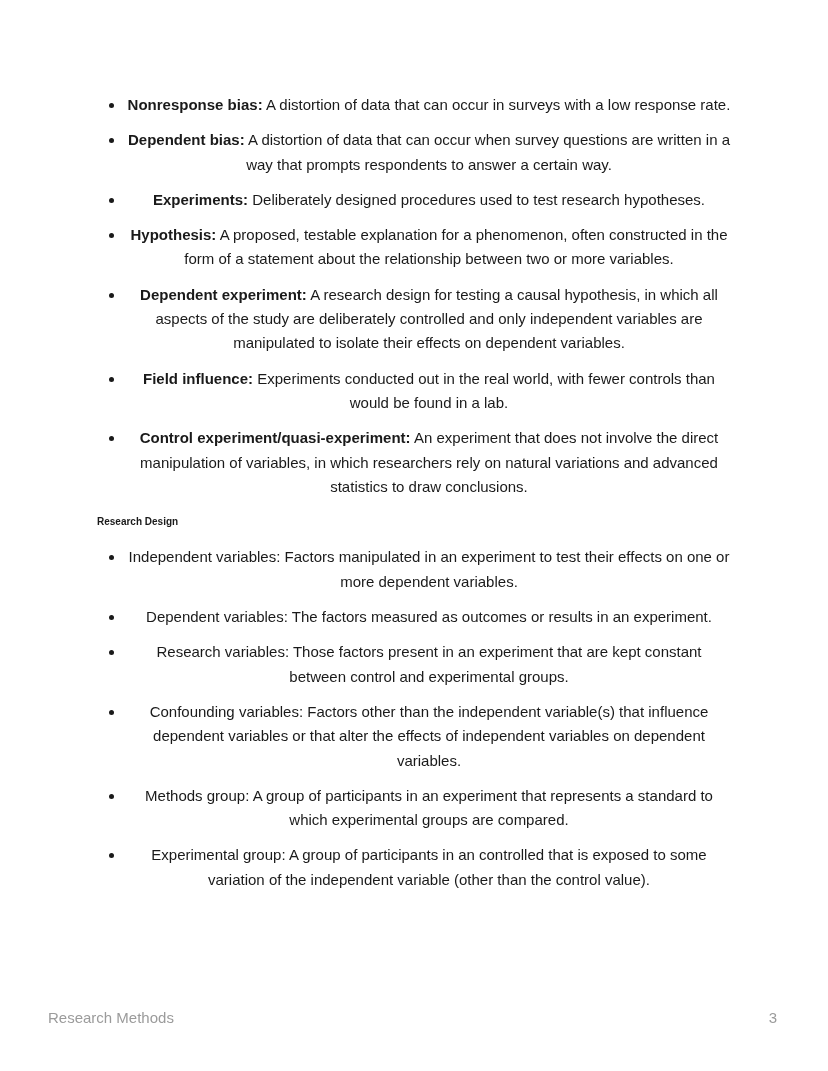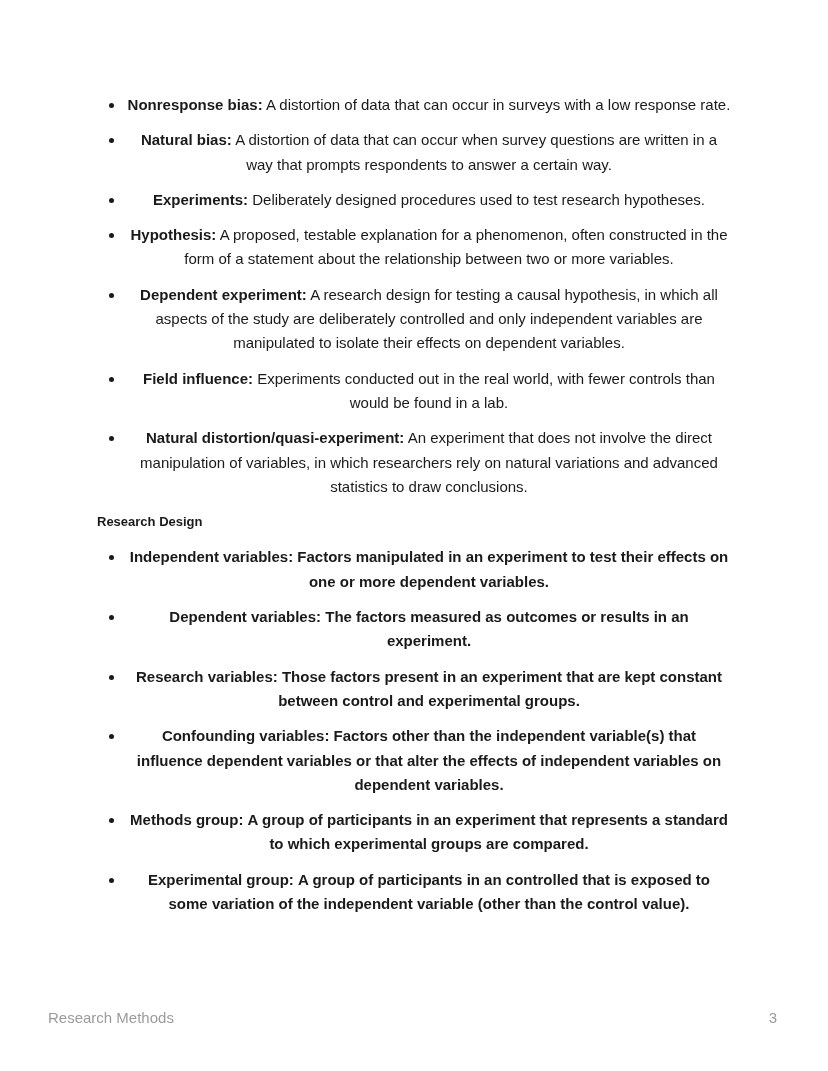--- a/index.html
+++ b/index.html
@@ -34,25 +34,25 @@
     padding-left: 2px;
   }
   .term {
     font-weight: bold;
   }
   .definition {
     font-weight: normal;
   }
   ul.bold-list li .term,
   ul.bold-list li .definition {
-    font-weight: bold;
+    font-weight: normal;
     margin-top: 20px;
   }
   .section-heading {
-    font-size: 13px;
+    font-size: 10px;
     line-height: 24.3px;
     font-weight: bold;
     margin: 0 0 11px 0;
   }
   .page-footer {
     position: absolute;
     left: 48px;
     right: 51px;
     top: 1008px;
     display: flex;
@@ -63,26 +63,26 @@
     color: #9b9b9b;
   }
 </style>
 </head>
 <body>
 
 <div class="doc-content">
 
   <ul class="bullet-list">
     <li><span class="term">Nonresponse bias:</span> <span class="definition">A distortion of data that can occur in surveys with a low response rate.</span></li>
-    <li><span class="term">Natural bias:</span> <span class="definition">A distortion of data that can occur when survey questions are written in a way that prompts respondents to answer a certain way.</span></li>
+    <li><span class="term">Dependent bias:</span> <span class="definition">A distortion of data that can occur when survey questions are written in a way that prompts respondents to answer a certain way.</span></li>
     <li><span class="term">Experiments:</span> <span class="definition">Deliberately designed procedures used to test research hypotheses.</span></li>
     <li><span class="term">Hypothesis:</span> <span class="definition">A proposed, testable explanation for a phenomenon, often constructed in the form of a statement about the relationship between two or more variables.</span></li>
     <li><span class="term">Dependent experiment:</span> <span class="definition">A research design for testing a causal hypothesis, in which all aspects of the study are deliberately controlled and only independent variables are manipulated to isolate their effects on dependent variables.</span></li>
     <li><span class="term">Field influence:</span> <span class="definition">Experiments conducted out in the real world, with fewer controls than would be found in a lab.</span></li>
-    <li><span class="term">Natural distortion/quasi-experiment:</span> <span class="definition">An experiment that does not involve the direct manipulation of variables, in which researchers rely on natural variations and advanced statistics to draw conclusions.</span></li>
+    <li><span class="term">Control experiment/quasi-experiment:</span> <span class="definition">An experiment that does not involve the direct manipulation of variables, in which researchers rely on natural variations and advanced statistics to draw conclusions.</span></li>
   </ul>
 
   <h2 class="section-heading">Research Design</h2>
 
   <ul class="bullet-list bold-list">
     <li><span class="term">Independent variables:</span> <span class="definition">Factors manipulated in an experiment to test their effects on one or more dependent variables.</span></li>
     <li><span class="term">Dependent variables:</span> <span class="definition">The factors measured as outcomes or results in an experiment.</span></li>
     <li><span class="term">Research variables:</span> <span class="definition">Those factors present in an experiment that are kept constant between control and experimental groups.</span></li>
     <li><span class="term">Confounding variables:</span> <span class="definition">Factors other than the independent variable(s) that influence dependent variables or that alter the effects of independent variables on dependent variables.</span></li>
     <li><span class="term">Methods group:</span> <span class="definition">A group of participants in an experiment that represents a standard to which experimental groups are compared.</span></li>

